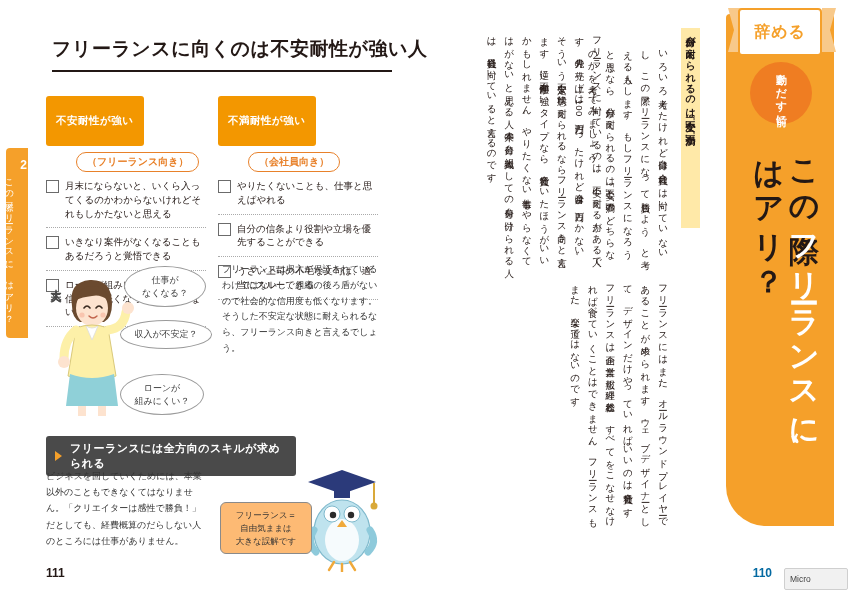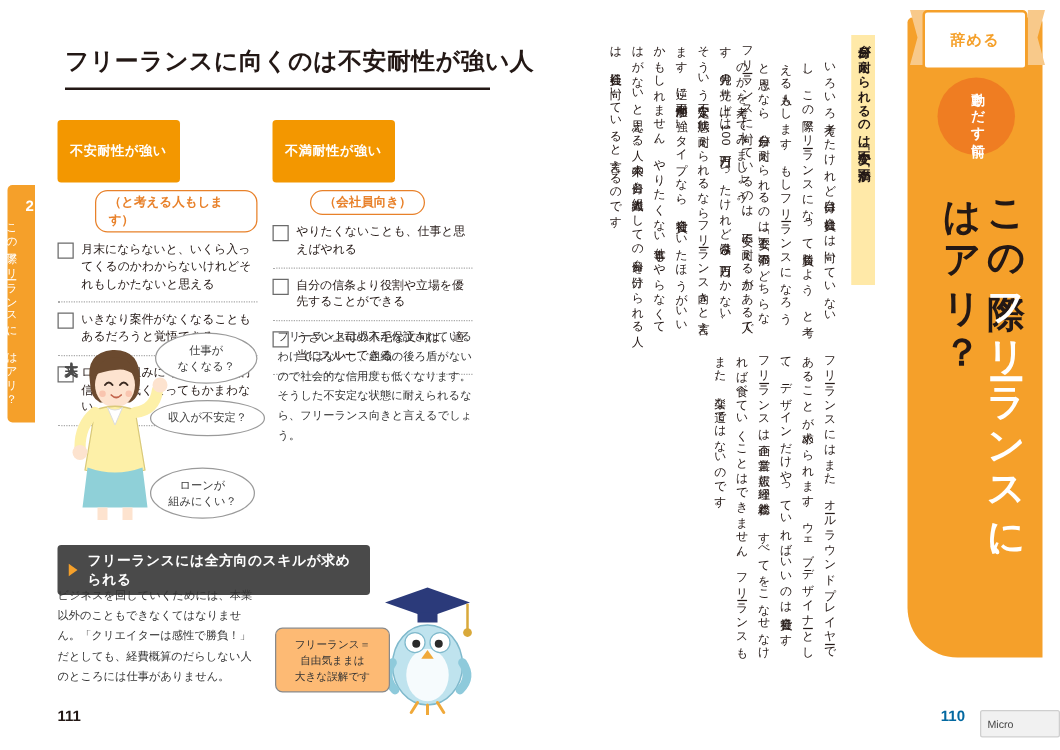--- a/index.html
+++ b/index.html
@@ -272,21 +272,21 @@
     right: 26px;
     top: 8px;
     width: 80px;
     height: 44px;
     background: #ffffff;
     border: 2px solid #f5a02a;
     border-radius: 4px;
     display: flex;
     align-items: center;
     justify-content: center;
-    font-size: 12px;
+    font-size: 16px;
     font-weight: bold;
     color: #f5a02a;
     letter-spacing: 1px;
   }
   .ribbon-tail-l, .ribbon-tail-r {
     position: absolute;
     top: 8px;
     width: 14px;
     height: 44px;
     background: #f8c98a;
@@ -365,21 +365,21 @@
 
     <div class="side-tab">
       <span class="tab-num">2</span>
       <span>この際フリーランスに、はアリ？</span>
     </div>
 
     <div class="headline">フリーランスに向くのは不安耐性が強い人</div>
 
     <div class="col-left-box">
       <div class="cat-label">不安耐性が強い</div>
-      <div class="cat-sub">（と考える人もします）</div>
+      <div class="cat-sub">（フリーランス向き）</div>
       <div class="check-list">
         <div class="check-item">
           <span class="check-box"></span>
           <span class="check-text">月末にならないと、いくら入ってくるのかわからないけれどそれもしかたないと思える</span>
         </div>
         <div class="check-item">
           <span class="check-box"></span>
           <span class="check-text">いきなり案件がなくなることもあるだろうと覚悟できる</span>
         </div>
         <div class="check-item">

